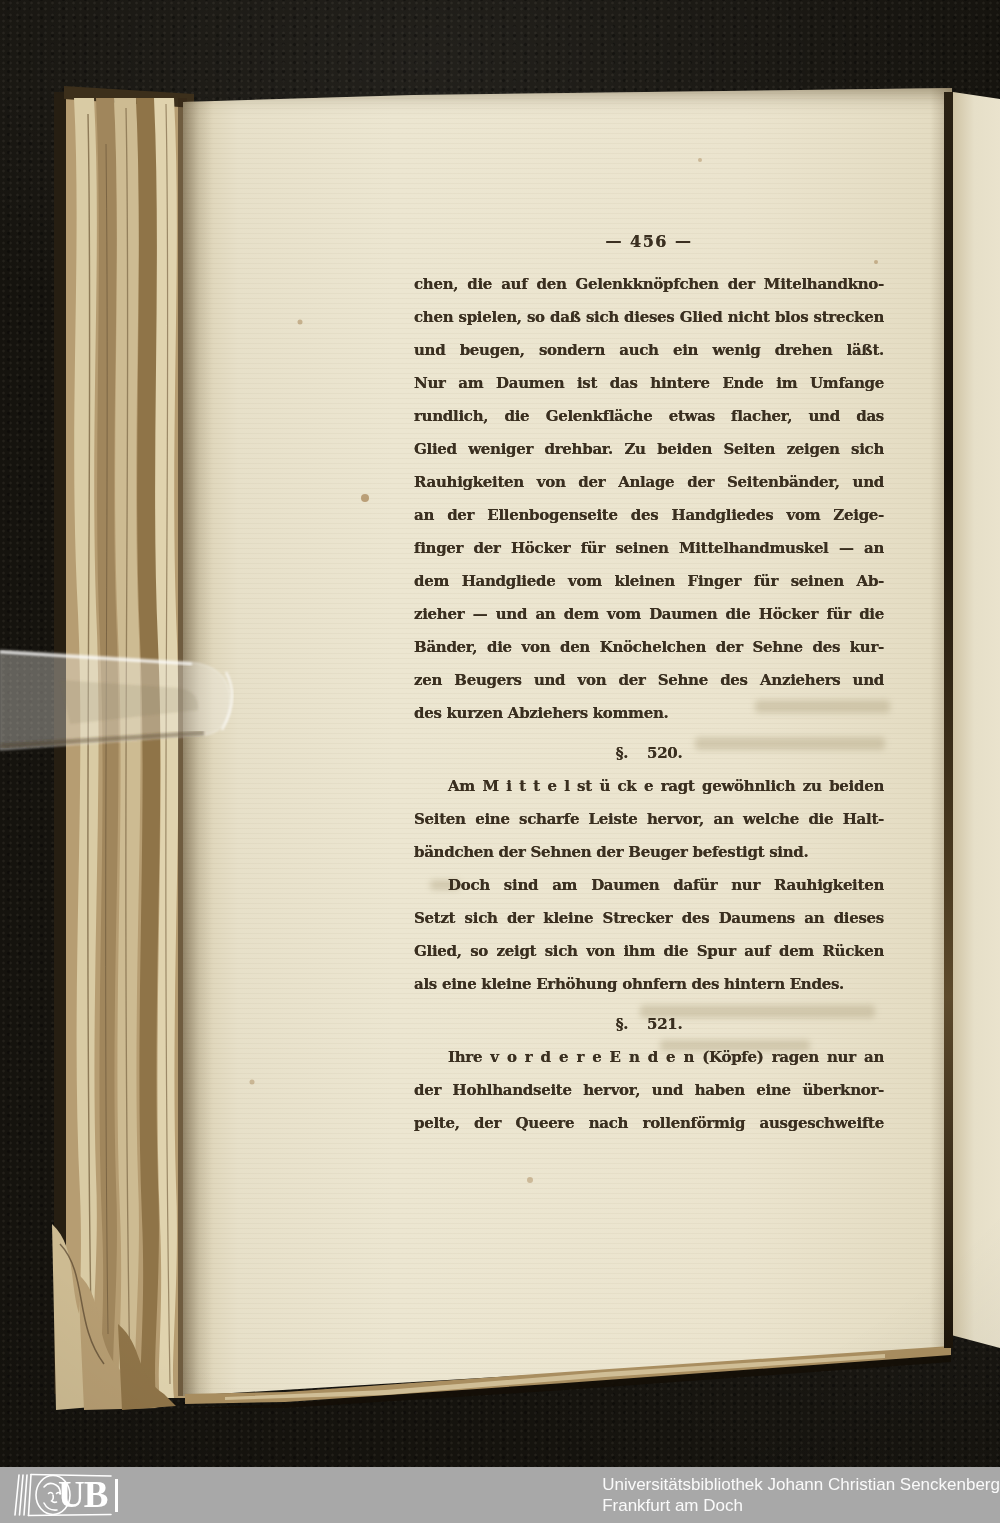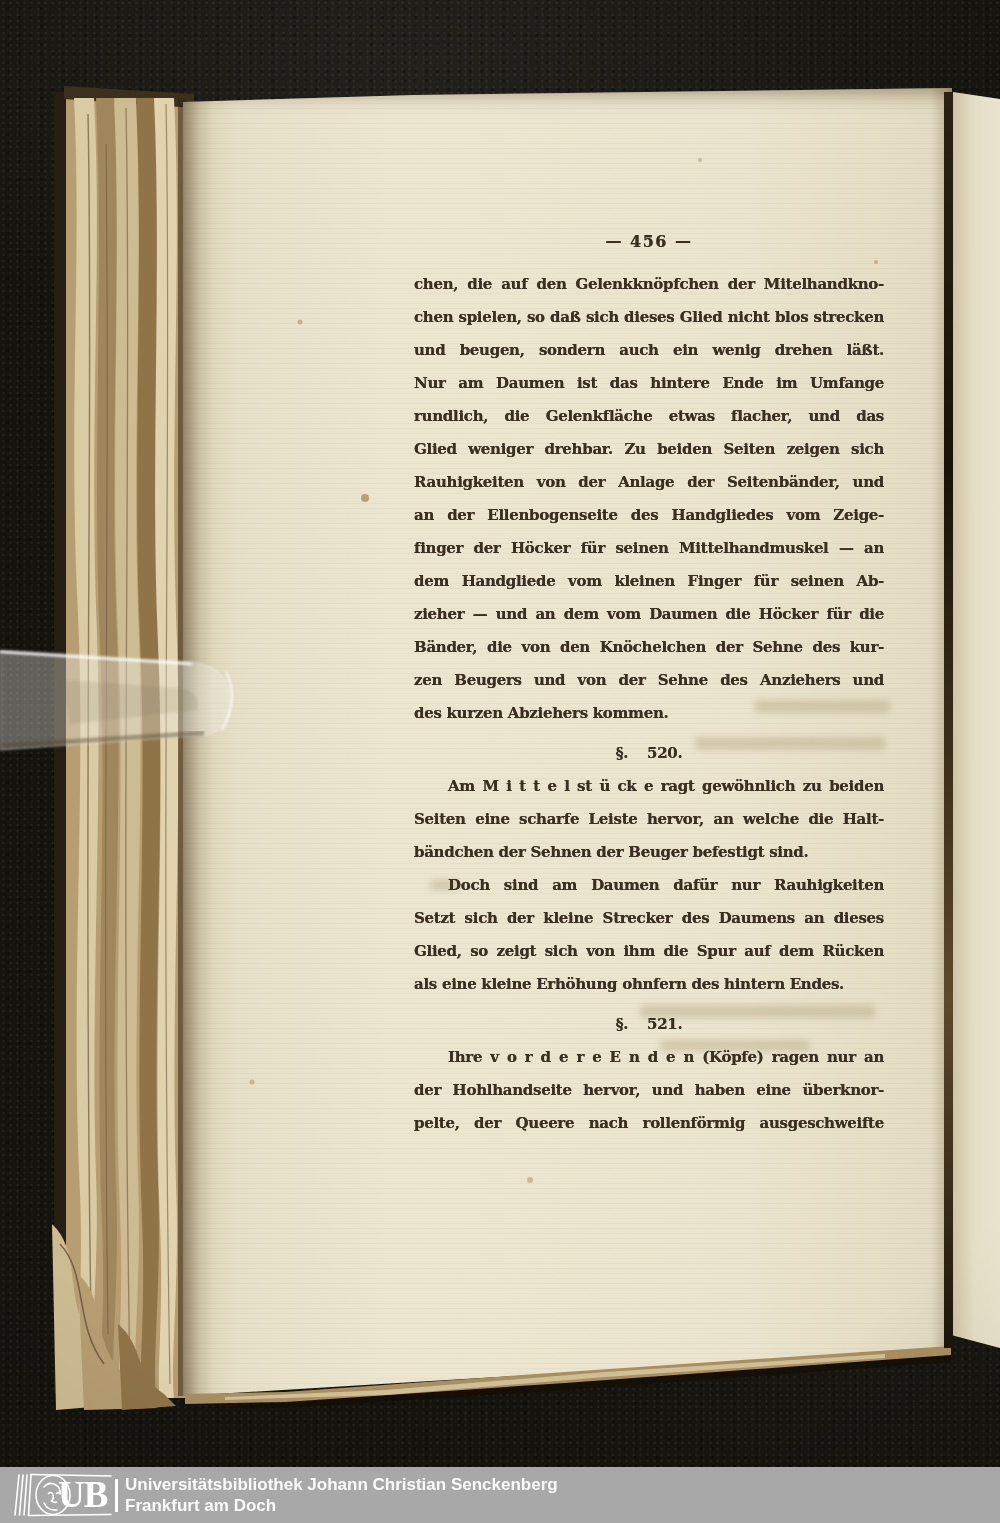--- a/index.html
+++ b/index.html
@@ -49,27 +49,27 @@
   .line{height:33px;line-height:33px;overflow:hidden;
     text-align:justify;text-align-last:justify;}
   .line-end{text-align-last:left;}
   .line-heading{text-align:center;text-align-last:center;margin-top:7px;word-spacing:14px;}
   .line-just-indent{text-indent:34px;}
   
   .vignette{position:absolute;inset:0;pointer-events:none;
     background:radial-gradient(130% 95% at 50% 42%, transparent 55%, rgba(0,0,0,0.22) 100%);}
   
   .footer{position:absolute;left:0;top:1467px;width:1000px;height:56px;background:#a8a8a8;
-    display:flex;align-items:center;}
+    display:flex;align-items:center;justify-content:space-between;}
   .logo{position:relative;width:112px;height:46px;margin-left:11px;flex:0 0 auto;}
   .ub{position:absolute;left:47px;top:1px;color:#ffffff;
     font-family:"Liberation Serif",serif;font-weight:bold;font-size:37px;letter-spacing:-1px;}
   .sep{position:absolute;left:104px;top:7px;width:3px;height:33px;background:#ffffff;}
   .footer-text{margin-left:2px;color:#fafafa;font-family:"Liberation Sans",sans-serif;
-    font-size:17px;line-height:21px;font-weight:700;}
+    font-size:17px;line-height:21px;font-weight:400;}
 </style>
 </head>
 <body>
 
 <div class="scene">
 
   <div class="leather"></div>
 
   <svg class="deckle" width="146" height="1330" viewBox="0 0 146 1330">
     <rect x="6" y="8" width="16" height="1302" fill="#261e12"></rect>

